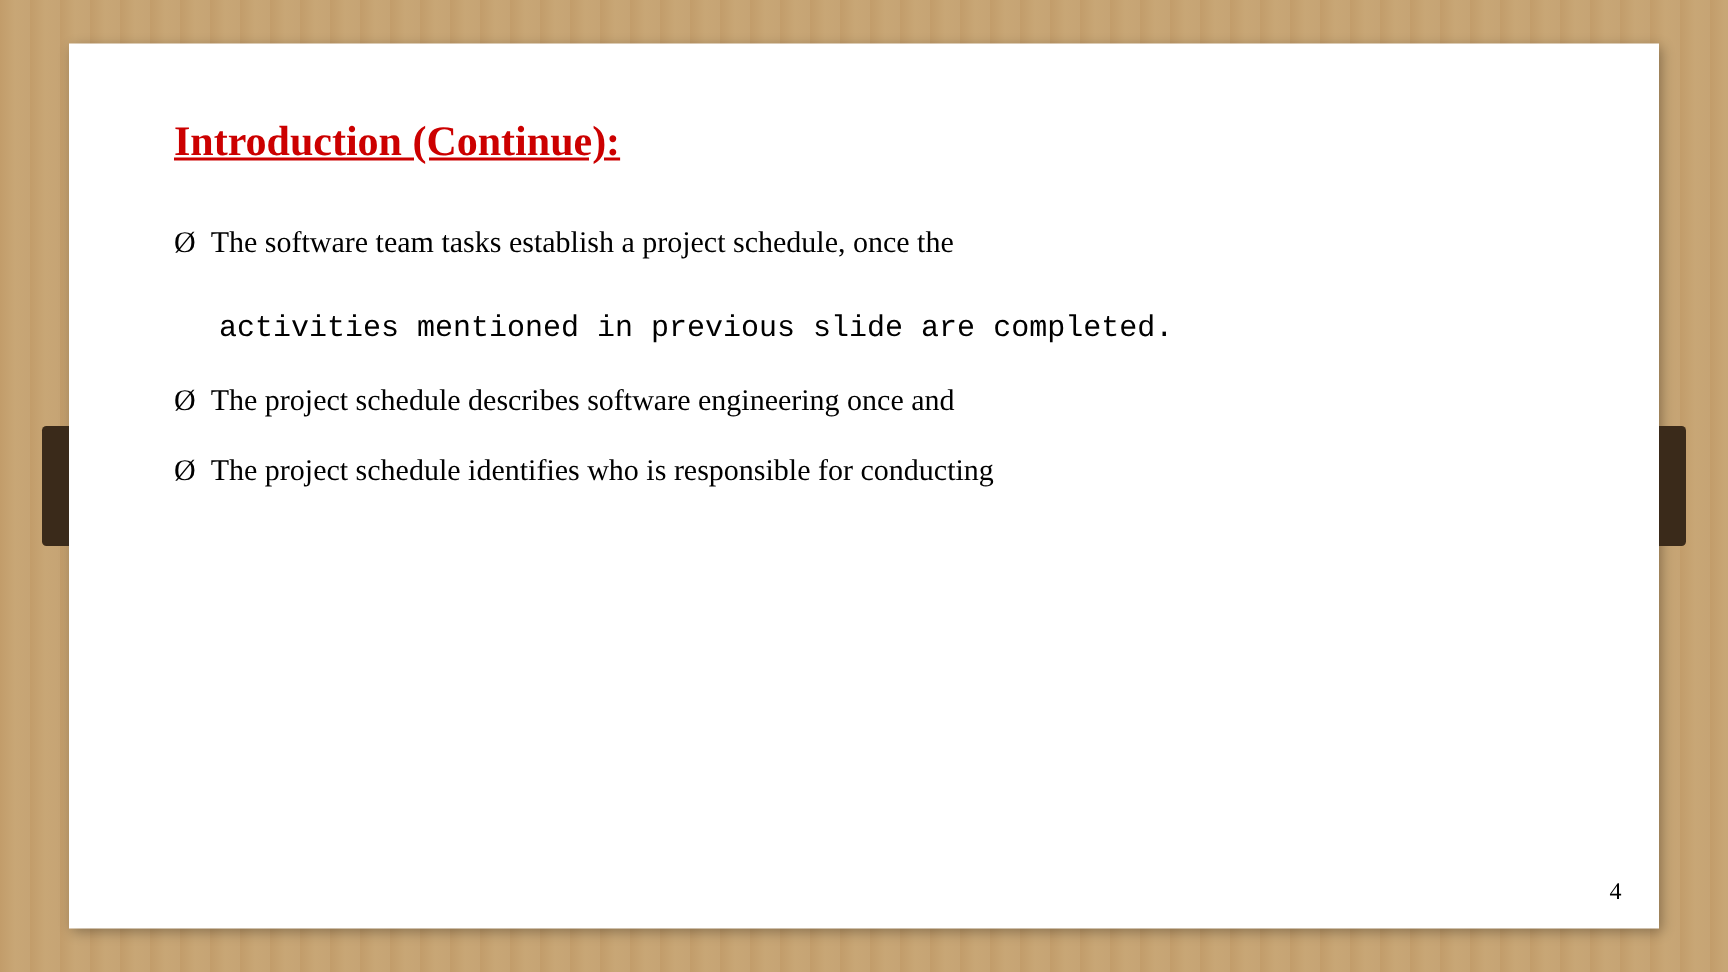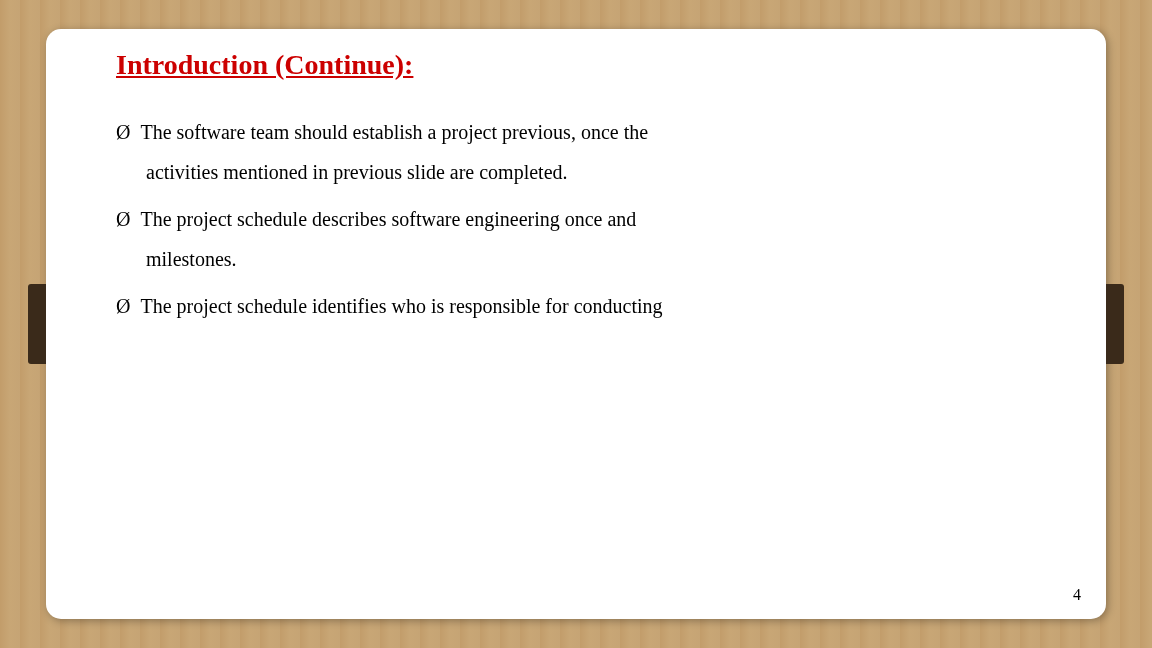--- a/index.html
+++ b/index.html
@@ -25,22 +25,21 @@
       font-family: 'Times New Roman', Times, serif;
       position: relative;
     }
 
     .slide-container {
       width: 1060px;
       height: 590px;
       background-color: #ffffff;
       position: relative;
       box-shadow: 2px 2px 8px rgba(0,0,0,0.3);
-      padding: 20px 70px 40px 70px;
-      border-radius: 15px;
+      padding: 50px 70px 40px 70px;
     }
 
     
     .left-handle {
       position: absolute;
       left: -18px;
       top: 50%;
       transform: translateY(-50%);
       width: 18px;
       height: 80px;
@@ -85,22 +84,22 @@
 
     .bullet-text {
       flex: 1;
       text-align: justify;
     }
 
     .continuation-text {
       font-size: 20px;
       color: #000000;
       line-height: 1.6;
-      font-family: Liberation Serif, serif;
-      margin-top: 8px;
+      font-family: Liberation Mono, monospace;
+      margin-top: 26px;
       margin-left: 30px;
       text-align: justify;
     }
 
     .page-number {
       position: absolute;
       bottom: 15px;
       right: 25px;
       font-size: 16px;
       color: #000000;
@@ -124,31 +123,30 @@
 
 <div class="slide-container">
   <div class="left-handle"></div>
   <div class="right-handle"></div>
 
   <div class="slide-title">Introduction (Continue):</div>
 
   <div class="bullet1-section">
     <div class="bullet-line">
       <span class="bullet-symbol">Ø</span>
-      <span class="bullet-text">The  software  team  should  establish  a  project  previous,  once  the</span>
+      <span class="bullet-text">The  software  team  tasks  establish  a  project  schedule,  once  the</span>
     </div>
     <div class="continuation-text">activities  mentioned  in  previous  slide   are  completed.</div>
   </div>
 
   <div class="bullet2-section">
     <div class="bullet-line">
       <span class="bullet-symbol">Ø</span>
       <span class="bullet-text"> The  project  schedule  describes  software  engineering  once  and</span>
     </div>
-    <div class="continuation-text">milestones.</div>
   </div>
 
   <div class="bullet3-section">
     <div class="bullet-line">
       <span class="bullet-symbol">Ø</span>
       <span class="bullet-text">The  project  schedule  identifies  who  is  responsible  for  conducting</span>
     </div>
   </div>
 
   <div class="page-number">4</div>

